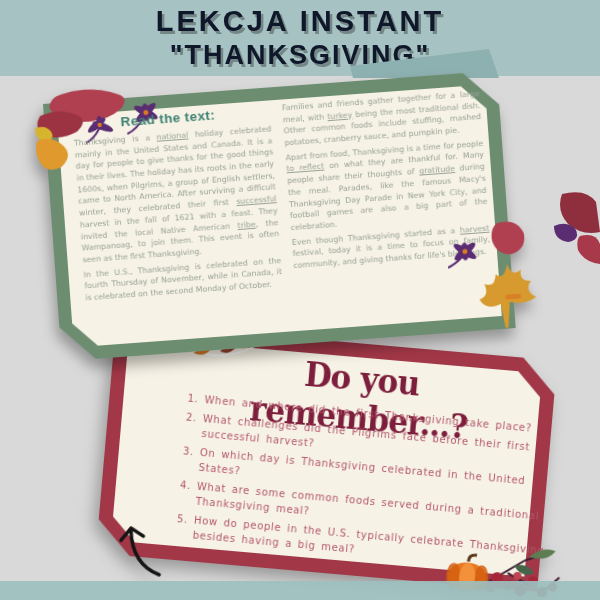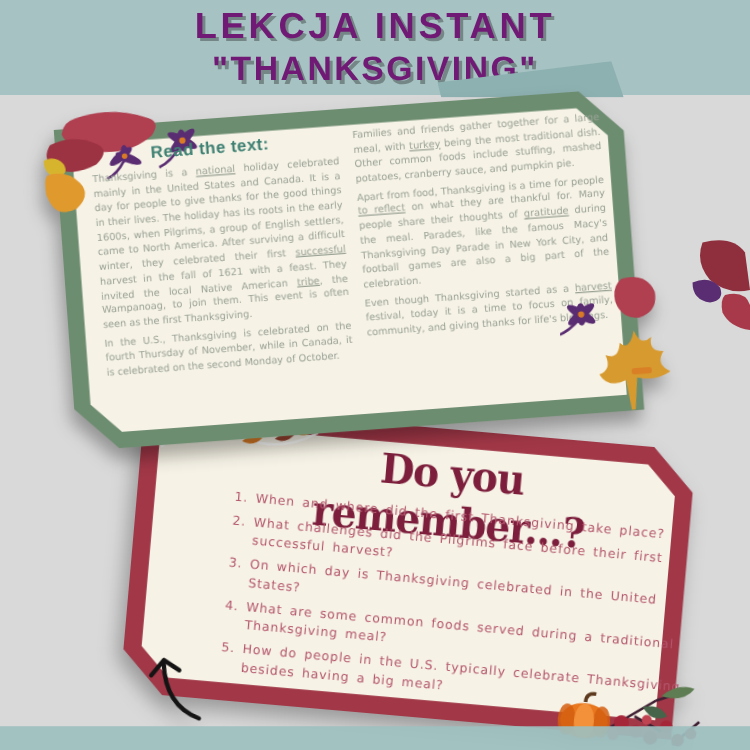--- a/index.html
+++ b/index.html
@@ -3,21 +3,21 @@
 <meta charset="utf-8">
 <style>
   html,body{margin:0;padding:0;}
   body{width:600px;height:600px;overflow:hidden;background:var(--c-background-gray,#d9d9d9);
        font-family:"Liberation Sans",sans-serif;}
   .stage{position:relative;width:600px;height:600px;overflow:hidden;}
 
   
   .banner{position:absolute;left:0;top:0;width:600px;height:76px;
           background:var(--c-banner-teal,#a6c2c2);z-index:1;text-align:center;}
-  .banner-line{color:#701a75;font-weight:bold;letter-spacing:3px;line-height:34px;
+  .banner-line{color:#0f172a;font-weight:bold;letter-spacing:3px;line-height:34px;
           font-family:"Liberation Sans",sans-serif;
           text-shadow:2.5px 3px 0 rgba(75,85,85,.55);}
   .banner-line.l1{font-size:29px;margin-top:4px;}
   .banner-line.l2{font-size:27px;letter-spacing:2px;}
 
   .wedge{position:absolute;left:345px;top:40px;width:160px;height:38px;z-index:2;
          background:#8db0b1;clip-path:polygon(5px 26px,144px 9px,154px 38px,8px 38px);}
 
   
   .slide{position:absolute;transform-origin:top left;}

